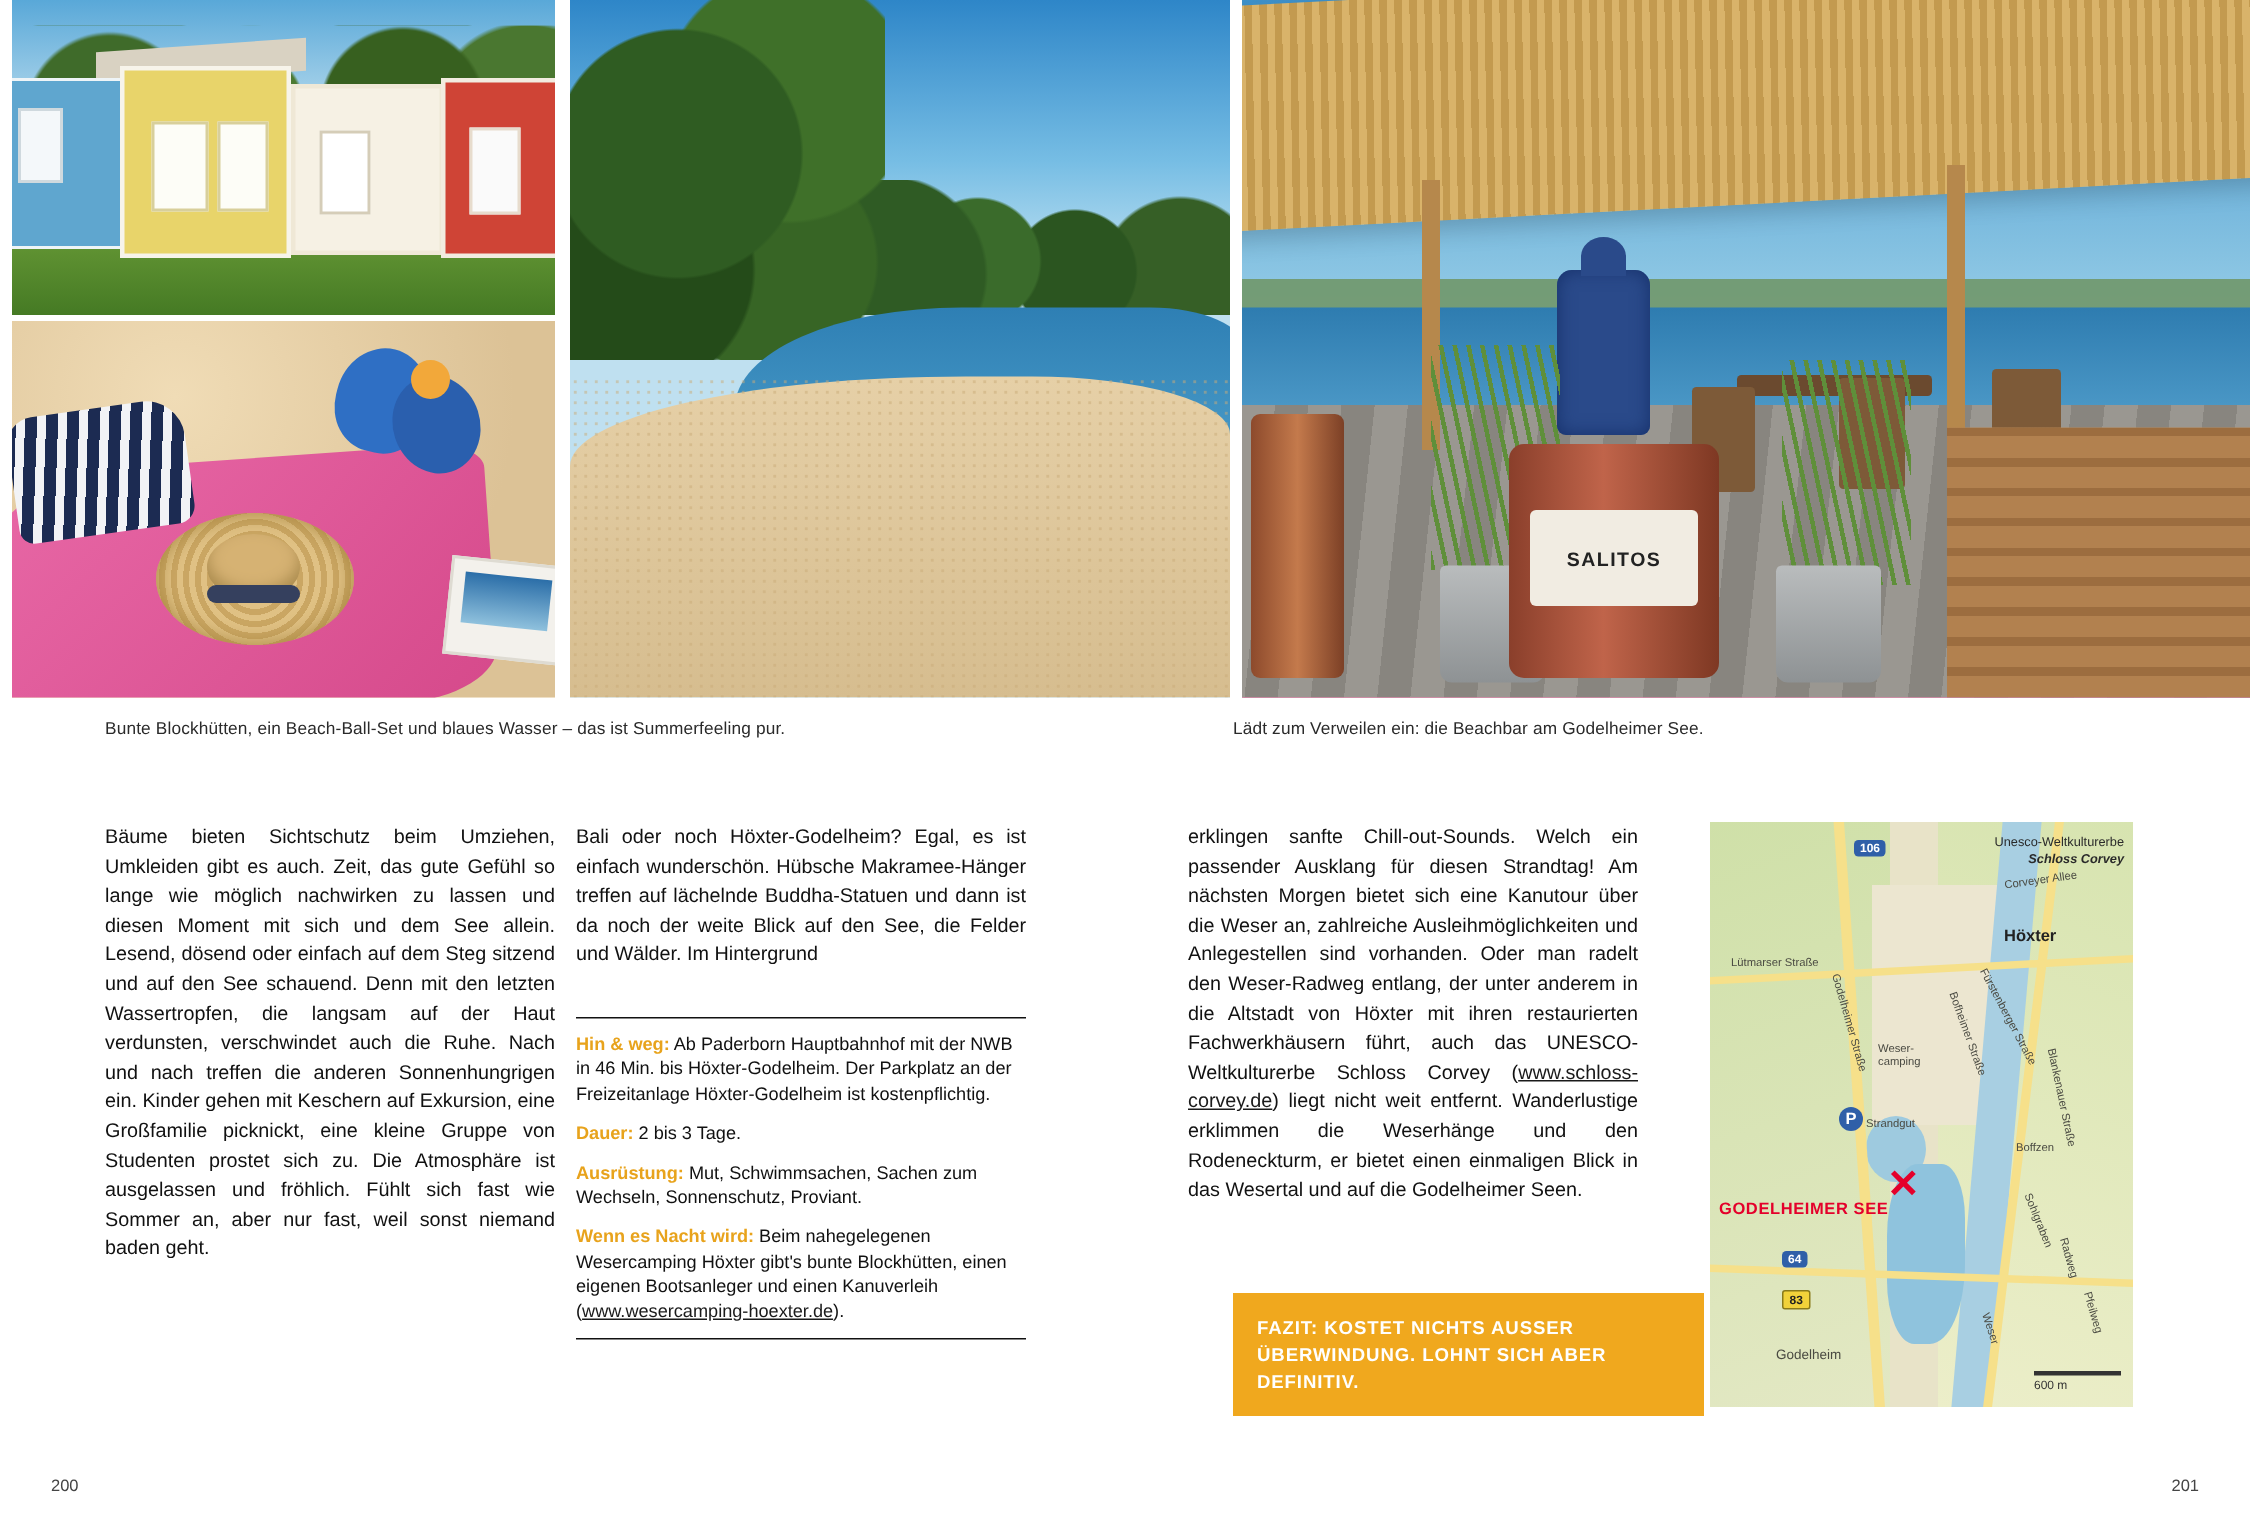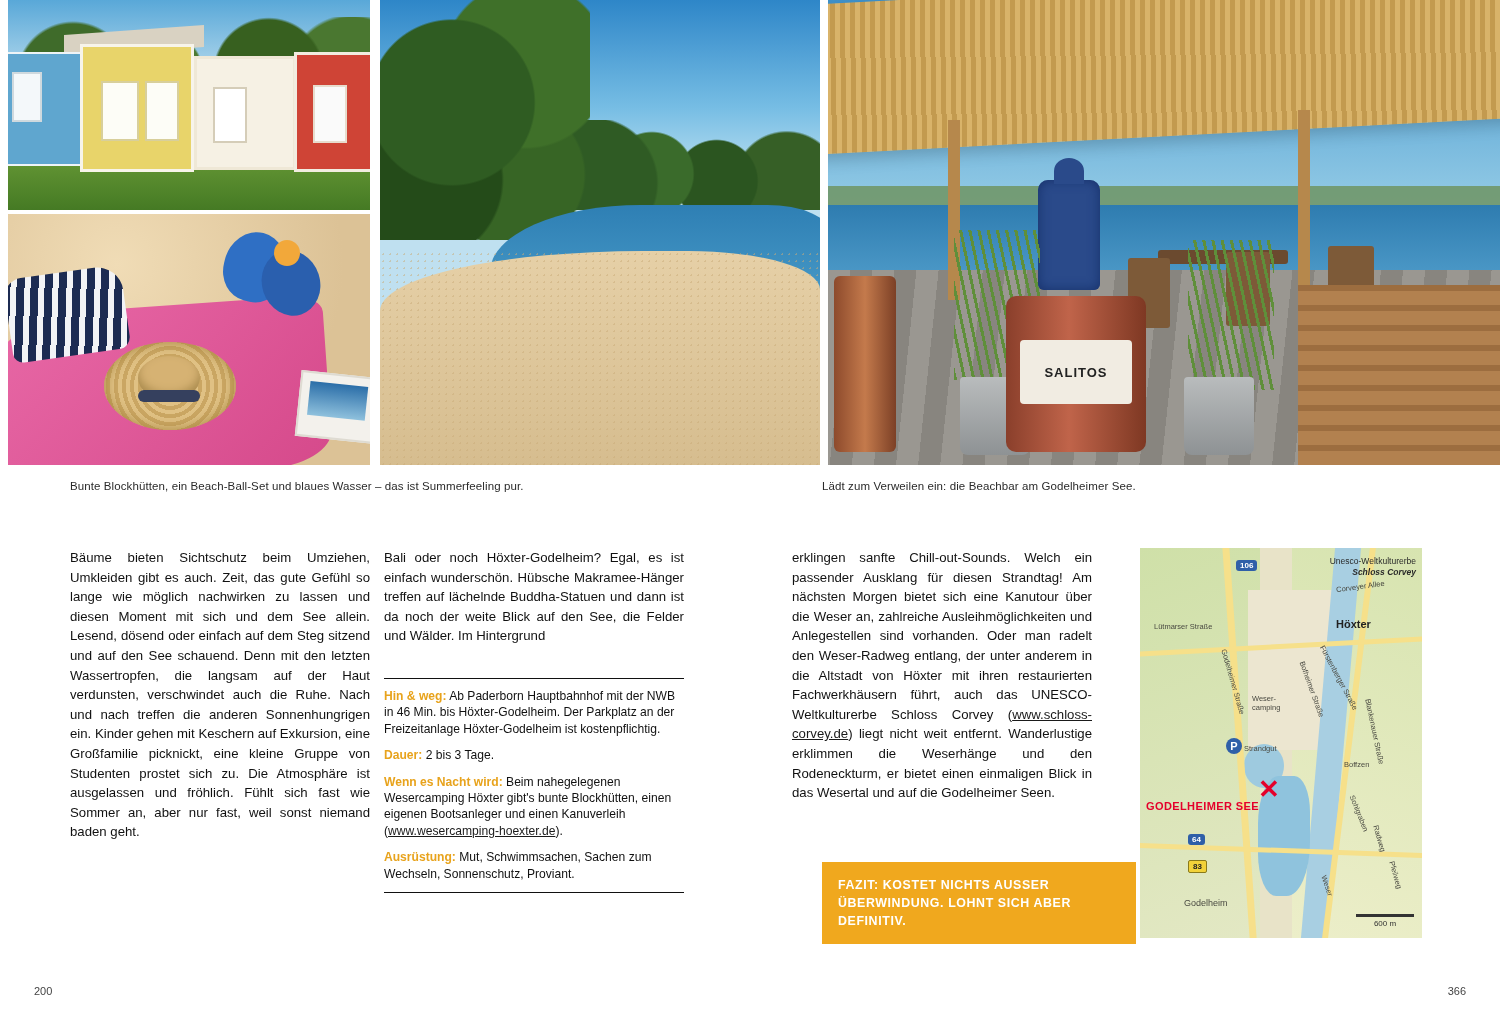--- a/index.html
+++ b/index.html
@@ -264,21 +264,21 @@
   }
   .map .p-icon {
     position:absolute; width:16px; height:16px; border-radius:50%; background:#2f5fa8;
     color:#fff; font-size:11px; font-weight:bold; text-align:center; line-height:16px;
   }
   .map .unesco {
     position:absolute; right:6px; top:8px; text-align:right; font-size:8.5px;
     color:#2a2a2a; line-height:11px;
   }
   .map .scalebar {
-    position:absolute; right:8px; bottom:10px; font-size:8px; color:#333; text-align:center;
+    position:absolute; right:8px; bottom:10px; font-size:8px; color:#333; text-align:left;
   }
   .map .scalebar .bar {
     display:block; width:58px; height:3px; background:#333; margin-left:auto; margin-bottom:2px;
   }
 
   
   .pageno {
     position: absolute;
     bottom: 28px;
     font-size: 11px;
@@ -368,25 +368,25 @@
   <div class="item">
     <span class="key">Hin &amp; weg:</span><span> Ab Paderborn Hauptbahnhof mit der NWB in 46 Min. bis Höxter-Godelheim. Der Parkplatz an der Freizeitanlage Höxter-Godelheim ist kostenpflichtig.</span>
   </div>
 
 
   <div class="item">
     <span class="key">Dauer:</span><span> 2 bis 3 Tage.</span>
   </div>
 
   <div class="item">
+    <span class="key">Ausrüstung:</span><span> Mut, Schwimmsachen, Sachen zum Wechseln, Sonnenschutz, Proviant.</span>
+  </div>
+
+  <div class="item">
     <span class="key">Wenn es Nacht wird:</span><span> Beim nahegelegenen Wesercamping Höxter gibt's bunte Blockhütten, einen eigenen Bootsanleger und einen Kanuverleih (</span><a class="link" href="#">www.wesercamping-hoexter.de</a><span>).</span>
-  </div>
-
-  <div class="item">
-    <span class="key">Ausrüstung:</span><span> Mut, Schwimmsachen, Sachen zum Wechseln, Sonnenschutz, Proviant.</span>
   </div>
 
   <div class="rule-bottom"></div>
 </div>
 
 <div class="col col-3">
   <p><span>erklingen sanfte Chill-out-Sounds. Welch ein passender Ausklang für diesen Strandtag! Am nächsten Morgen bietet sich eine Kanutour über die Weser an, zahlreiche Ausleihmöglichkeiten und Anlegestellen sind vorhanden. Oder man radelt den Weser-Radweg entlang, der unter anderem in die Altstadt von Höxter mit ihren restaurierten Fachwerkhäusern führt, auch das UNESCO-Weltkulturerbe Schloss Corvey (</span><a class="link" href="#">www.schloss-corvey.de</a><span>) liegt nicht weit entfernt. Wanderlustige erklimmen die Weserhänge und den Rodeneckturm, er bietet einen einmaligen Blick in das Wesertal und auf die Godelheimer Seen.</span></p>
 </div>
 
 <div class="fazit">Fazit: Kostet nichts außer Überwindung. Lohnt sich aber definitiv.</div>
@@ -410,21 +410,21 @@
 
   <div class="shield-blue" style="left:96px; top:12px;">106</div>
   <div class="shield-blue" style="left:48px; top:286px;">64</div>
   <div class="shield" style="left:48px; top:312px;">83</div>
 
   <div class="p-icon" style="left:86px; top:190px;">P</div>
   <div class="x-mark" style="left:118px; top:228px;">✕</div>
   <div class="see-label" style="left:6px; top:252px;">GODELHEIMER SEE</div>
 
   <div class="label street" style="left:196px; top:34px; transform:rotate(-8deg);">Corveyer Allee</div>
-  <div class="label street" style="left:14px; top:74px;">Lütmarser Straße</div>
+  <div class="label street" style="left:14px; top:89px;">Lütmarser Straße</div>
   <div class="label city" style="left:196px; top:70px;">Höxter</div>
   <div class="label street" style="left:186px; top:96px; transform:rotate(62deg); transform-origin:left top;">Fürstenberger Straße</div>
   <div class="label street" style="left:166px; top:112px; transform:rotate(70deg); transform-origin:left top;">Bofheimer Straße</div>
   <div class="label street" style="left:88px; top:100px; transform:rotate(74deg); transform-origin:left top;">Godelheimer Straße</div>
   <div class="label street" style="left:112px; top:146px; width:40px; white-space:normal;">Weser-camping</div>
   <div class="label street" style="left:104px; top:196px;">Strandgut</div>
   <div class="label street" style="left:204px; top:212px;">Boffzen</div>
   <div class="label street" style="left:232px; top:150px; transform:rotate(78deg); transform-origin:left top;">Blankenauer Straße</div>
   <div class="label street" style="left:216px; top:246px; transform:rotate(68deg); transform-origin:left top;">Sohlgraben</div>
   <div class="label street" style="left:240px; top:276px; transform:rotate(74deg); transform-origin:left top;">Radweg</div>
@@ -432,13 +432,13 @@
   <div class="label street" style="left:188px; top:326px; transform:rotate(72deg); transform-origin:left top;">Weser</div>
   <div class="label street" style="left:44px; top:350px; font-size:9px;text-align:right;">Godelheim</div>
 
   <div class="scalebar">
     <span class="bar"></span>
     <span>600 m</span>
   </div>
 </div>
 
 <div class="pageno pageno-left">200</div>
-<div class="pageno pageno-right">366</div>
+<div class="pageno pageno-right">201</div>
 
 </body></html>

